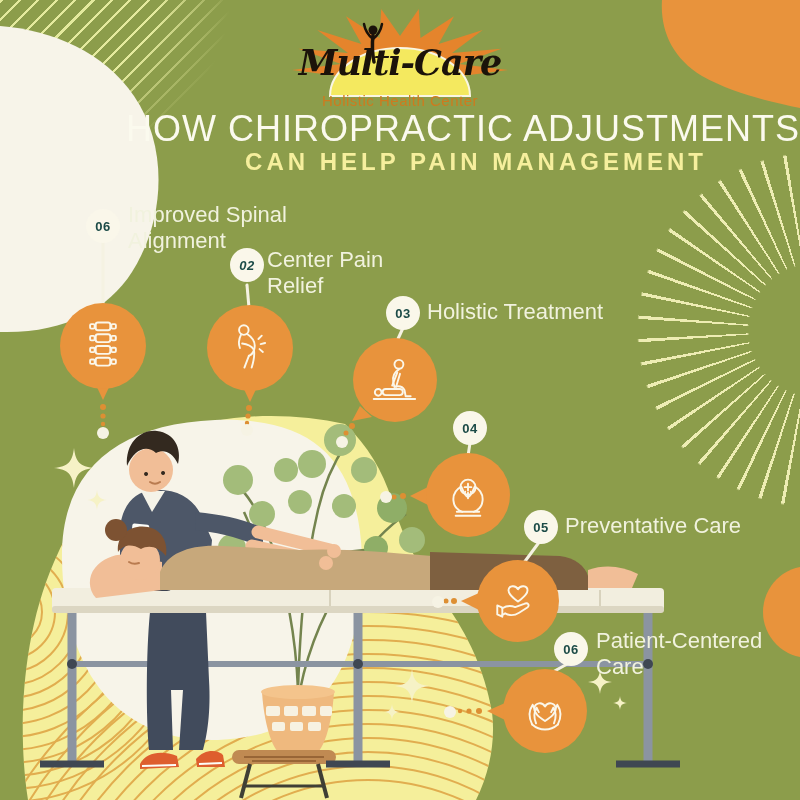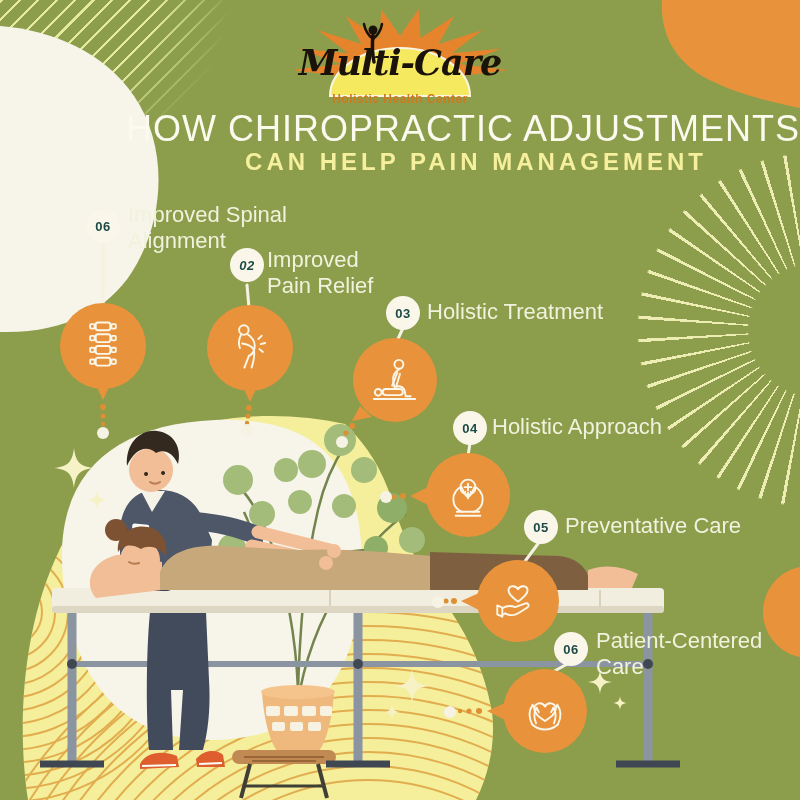--- a/index.html
+++ b/index.html
@@ -15,21 +15,21 @@
     mask:radial-gradient(230px 175px at 0 0,#000 0 68%,transparent 100%);}
   .rays{position:absolute;left:615px;top:130px;width:400px;height:400px;
     background:repeating-conic-gradient(from 0deg at 50% 50%, rgba(243,241,185,.95) 0deg 1.1deg, transparent 1.1deg 7.6deg);
     -webkit-mask:radial-gradient(circle at 50% 50%,transparent 0 66px,#000 68px 176px,transparent 178px);
     mask:radial-gradient(circle at 50% 50%,transparent 0 66px,#000 68px 176px,transparent 178px);}
   
   .logo{position:absolute;left:50%;top:4px;transform:translateX(-50%);width:240px;height:104px;text-align:center;}
   .logo-sun{position:absolute;left:0;top:0;}
   .brand{position:absolute;left:0;right:0;top:38px;font-family:"DejaVu Serif",serif;
          font-style:italic;font-weight:bold;font-size:35px;color:#1B130A;letter-spacing:-1px;}
-  .tagline{position:absolute;left:0;right:0;top:88px;font-size:12px;font-weight:bold;
+  .tagline{position:absolute;left:0;right:0;top:88px;font-size:15px;font-weight:normal;
            color:#CE7A1E;letter-spacing:.5px;}
   
   .t1{position:absolute;left:0;right:0;top:108px;margin:0;text-align:right;font-weight:400;
       font-size:36px;letter-spacing:1px;color:#FBFAEE;}
   .t2{position:absolute;left:0;right:0;top:148px;margin:0;text-align:center;font-weight:bold;
       font-size:24px;letter-spacing:4px;color:#F6EF9D;transform:translateX(76px);}
   
   .badge{position:absolute;width:34px;height:34px;border-radius:50%;background:#FAF7EA;
          color:#1C4B47;font-size:13px;font-weight:bold;display:flex;align-items:center;
          justify-content:center;letter-spacing:.5px;}
@@ -286,21 +286,21 @@
         </g>
       <g>
           <rect x="37" y="71" width="26" height="14" rx="4"></rect>
           <rect x="27" y="74" width="8" height="8" rx="2"></rect>
           <rect x="65" y="74" width="8" height="8" rx="2"></rect>
         </g>
     </svg>
   </div>
 
   <div class="badge" style="left:230px;top:248px;font-style:italic;">02</div>
-  <div class="lbl" style="left:267px;top:247px;width:130px;">Improved Pain Relief</div>
+  <div class="lbl" style="left:267px;top:247px;width:130px;">Center Pain Relief</div>
   <div class="circ" style="left:207px;top:305px;width:86px;height:86px;">
     <svg viewBox="0 0 100 100" class="ic">
       <circle cx="39" cy="18" r="8.5"></circle>
       <path d="M45 25 C54 31 60 40 58 50 C57 57 53 62 48 64"></path>
       <path d="M34 26 C30 34 29 42 32 50"></path>
       <path d="M36 42 C45 43 53 47 57 53"></path>
       <path d="M48 64 L40 85"></path>
       <path d="M57 54 C59 64 56 75 53 85"></path>
       <path d="M65 34 L71 28 M69 43 L77 41 M67 52 L73 57"></path>
     </svg>
@@ -314,21 +314,20 @@
       <path d="M57 31 C49 36 45 45 47 54 L49 62"></path>
       <path d="M54 37 L45 60 M59 39 L52 62"></path>
       <path d="M49 62 C57 60 64 62 67 68 L69 79 M69 79 L78 79"></path>
       <circle cx="20" cy="72" r="6"></circle>
       <rect x="28" y="66" width="36" height="11" rx="5.5"></rect>
       <path d="M12 84 L86 84"></path>
     </svg>
   </div>
 
   <div class="badge" style="left:453px;top:411px;">04</div>
-  <div class="lbl nowrap" style="left:492px;top:414px;">Holistic Approach</div>
   <div class="circ" style="left:426px;top:453px;width:84px;height:84px;">
     <svg viewBox="0 0 100 100" class="ic">
       <circle cx="50" cy="36" r="13.5"></circle>
       <path d="M50 30 V42 M44 36 H56"></path>
       <path d="M50 56 V46 M50 54 C46 52 43 48 45 44 M50 54 C54 52 57 48 55 44"></path>
       <path d="M24 60 C23 49 29 40 38 35 M24 60 C25 70 31 77 40 80 M38 35 L42 44"></path>
       <path d="M76 60 C77 49 71 40 62 35 M76 60 C75 70 69 77 60 80 M62 35 L58 44"></path>
       <path d="M30 80 H70 M28 87 H72"></path>
     </svg>
   </div>

